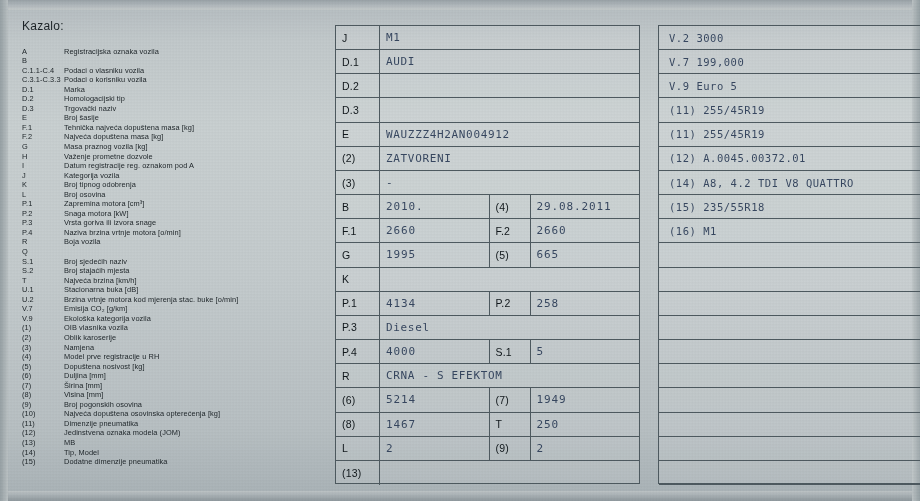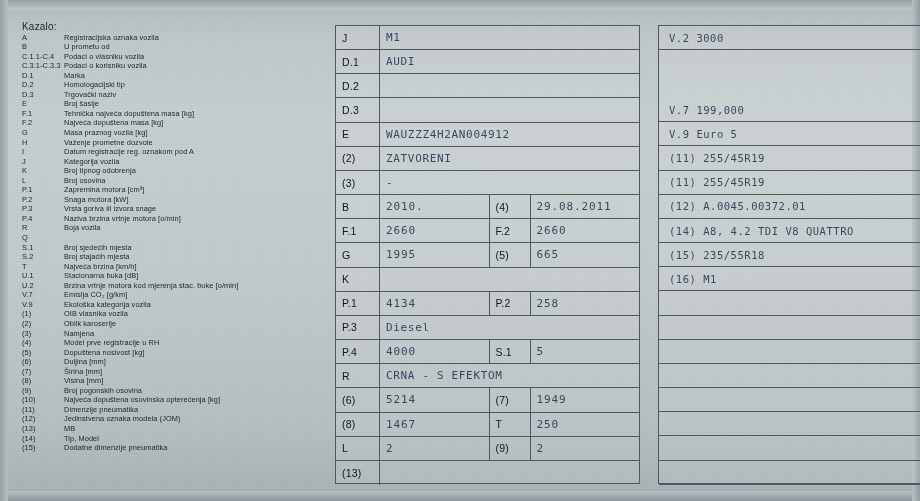--- a/index.html
+++ b/index.html
@@ -58,22 +58,22 @@
     position: absolute;
     left: 22px;
     top: 22px;
     width: 295px;
     color: #1c2327;
     font-size: 7.4px;
     line-height: 9.55px;
     letter-spacing: 0.01em;
   }
   .legend-title {
-    font-size: 10px;
-    margin-bottom: 1px;
+    font-size: 12px;
+    margin-bottom: 15px;
     letter-spacing: 0.02em;
   }
   .legend-row {
     display: flex;
     white-space: nowrap;
   }
   .legend-code {
     width: 42px;
     flex: 0 0 42px;
   }
@@ -163,21 +163,20 @@
 
   <div class="legend">
     <div class="legend-title">Kazalo:</div>
     <div id="legend-rows">
         <div class="legend-row">
           <div class="legend-code">A</div>
           <div class="legend-text">Registracijska oznaka vozila</div>
         </div>
         <div class="legend-row">
           <div class="legend-code">B</div>
-          <div class="legend-text">U prometu od</div>
         </div>
         <div class="legend-row">
           <div class="legend-code">C.1.1-C.4</div>
           <div class="legend-text">Podaci o vlasniku vozila</div>
         </div>
         <div class="legend-row">
           <div class="legend-code">C.3.1-C.3.3</div>
           <div class="legend-text">Podaci o korisniku vozila</div>
         </div>
         <div class="legend-row">
@@ -246,21 +245,21 @@
         </div>
         <div class="legend-row">
           <div class="legend-code">R</div>
           <div class="legend-text">Boja vozila</div>
         </div>
         <div class="legend-row">
           <div class="legend-code">Q</div>
         </div>
         <div class="legend-row">
           <div class="legend-code">S.1</div>
-          <div class="legend-text">Broj sjedećih mjesta</div>
+          <div class="legend-text">Broj sjedećih naziv</div>
         </div>
         <div class="legend-row">
           <div class="legend-code">S.2</div>
           <div class="legend-text">Broj stajaćih mjesta</div>
         </div>
         <div class="legend-row">
           <div class="legend-code">T</div>
           <div class="legend-text">Najveća brzina [km/h]</div>
         </div>
         <div class="legend-row">
@@ -434,21 +433,21 @@
       <div class="row" style="height: 24.1579px;">
         <div class="cell lbl">(13)</div>
         <div class="cell val wide"></div>
       </div>
     </div>
 
   <div class="table" id="right-table">
       <div class="row" style="height: 24.1579px;">
         <div class="cell val">V.2 3000</div>
       </div>
-      <div class="row" style="height: 24.1579px; margin-top: 48px;">
+      <div class="row" style="height: 24.1579px;">
         <div class="cell val">V.7 199,000</div>
       </div>
       <div class="row" style="height: 24.1579px;">
         <div class="cell val">V.9 Euro 5</div>
       </div>
       <div class="row" style="height: 24.1579px;">
         <div class="cell val">(11) 255/45R19</div>
       </div>
       <div class="row" style="height: 24.1579px;">
         <div class="cell val">(11) 255/45R19</div>

